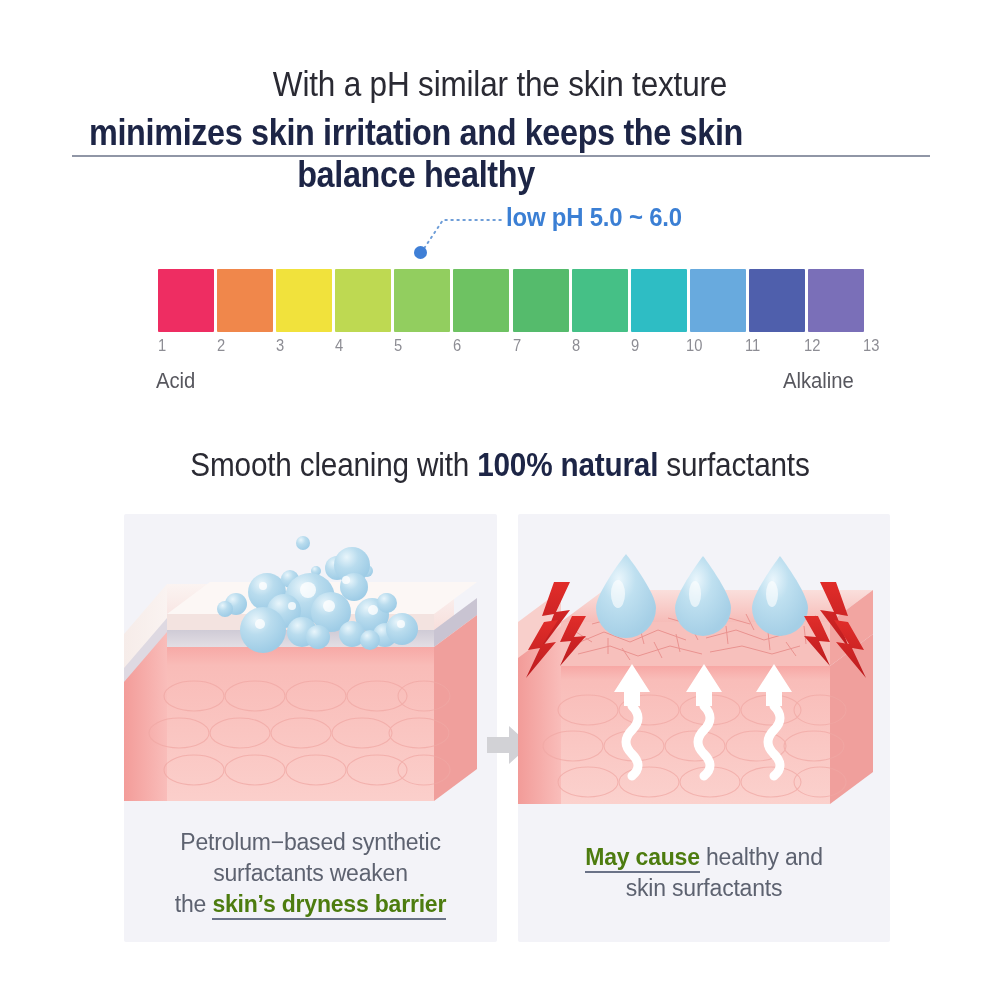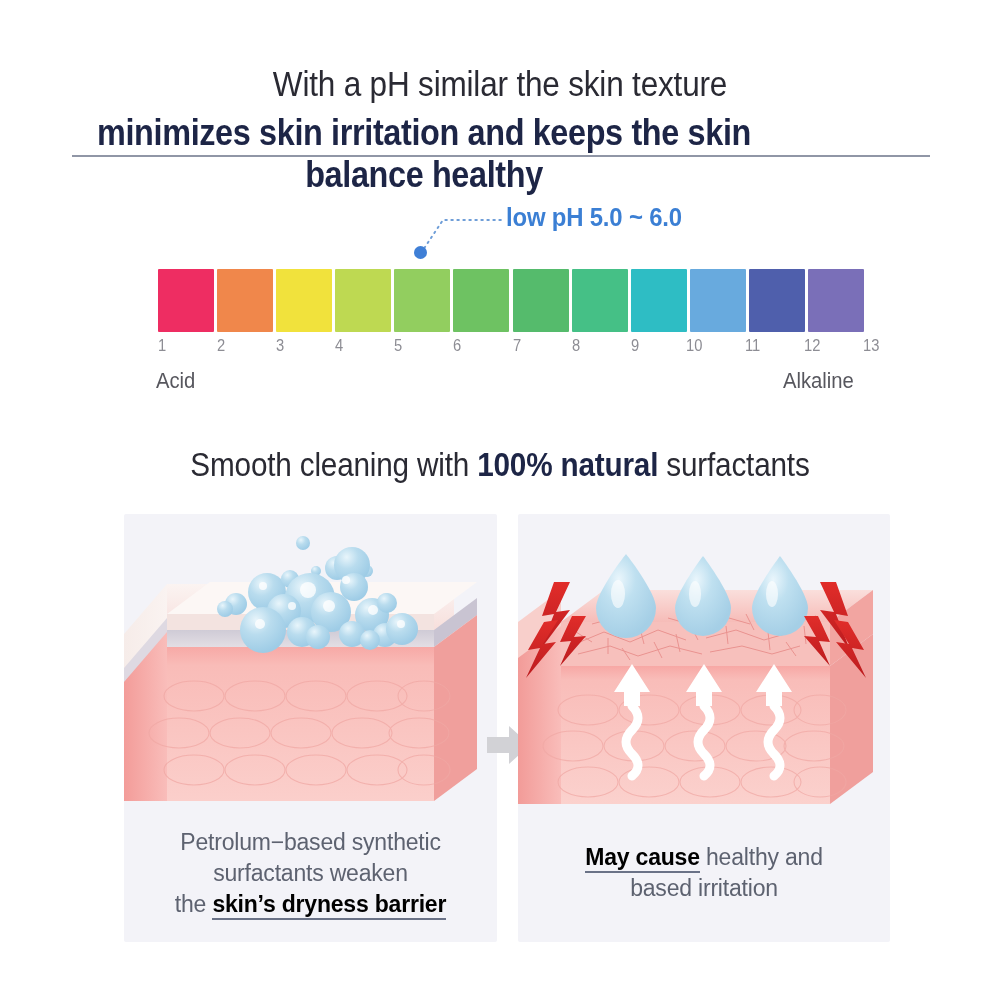--- a/index.html
+++ b/index.html
@@ -11,21 +11,21 @@
   #stage{position:absolute;left:0;top:12px;width:1000px;height:1000px;}
 
   
   .hl1{
     position:absolute;left:0;top:52px;width:1000px;text-align:center;
     font-size:35px;font-weight:400;color:#2a2a33;letter-spacing:-0.2px;
     font-family:"Liberation Sans", sans-serif;
     transform:scaleX(0.9);transform-origin:50% 50%;
   }
   .hl2wrap{
-    position:absolute;left:0;top:100px;width:832px;text-align:center;margin-left:8px;
+    position:absolute;left:0;top:100px;width:832px;text-align:center;
   }
   .hl2{
     display:inline-block;
     font-size:36px;font-weight:700;color:#1d2546;letter-spacing:-0.4px;
     transform:scaleX(0.9);transform-origin:50% 50%;
     font-family:"Liberation Sans", sans-serif;
   }
   .hl2-underline{
     position:absolute;left:72px;top:143px;width:858px;height:2px;
     background:#9096a6;
@@ -76,21 +76,21 @@
   .panel-right{left:518px;width:372px;}
 
   .panel-caption{
     position:absolute;left:0;width:100%;text-align:center;
     font-size:23px;line-height:31px;color:#5d6270;font-weight:400;
     letter-spacing:-0.2px;
   }
   .cap-left{top:313px;}
   .cap-right{top:328px;}
   .cap-strong{
-    font-weight:700;color:#000000;
+    font-weight:700;color:#4d7c0f;
     border-bottom:2px solid #6a7287;padding-bottom:1px;
   }
 
   
   .mid-arrow{position:absolute;left:487px;top:713px;}
 
   
   .illus{position:absolute;left:0;top:0;}
 </style>
 </head>
@@ -381,17 +381,17 @@
         </g>
         <g>
           <polygon points="256,150 274,178 264,178 264,192 248,192 248,178 238,178"></polygon>
           <path d="M256,192 q12,12 0,24 q-12,12 0,24 q12,12 0,22" stroke="#ffffff" stroke-width="9" fill="none" stroke-linecap="round"></path>
         </g>
       </g>
     </svg>
 
     <div class="panel-caption cap-right">
       <div><span class="cap-strong">May cause</span><span> healthy and</span></div>
-      <div>based irritation</div>
+      <div>skin surfactants</div>
     </div>
   </div>
 
 </div>
 
 </body></html>

